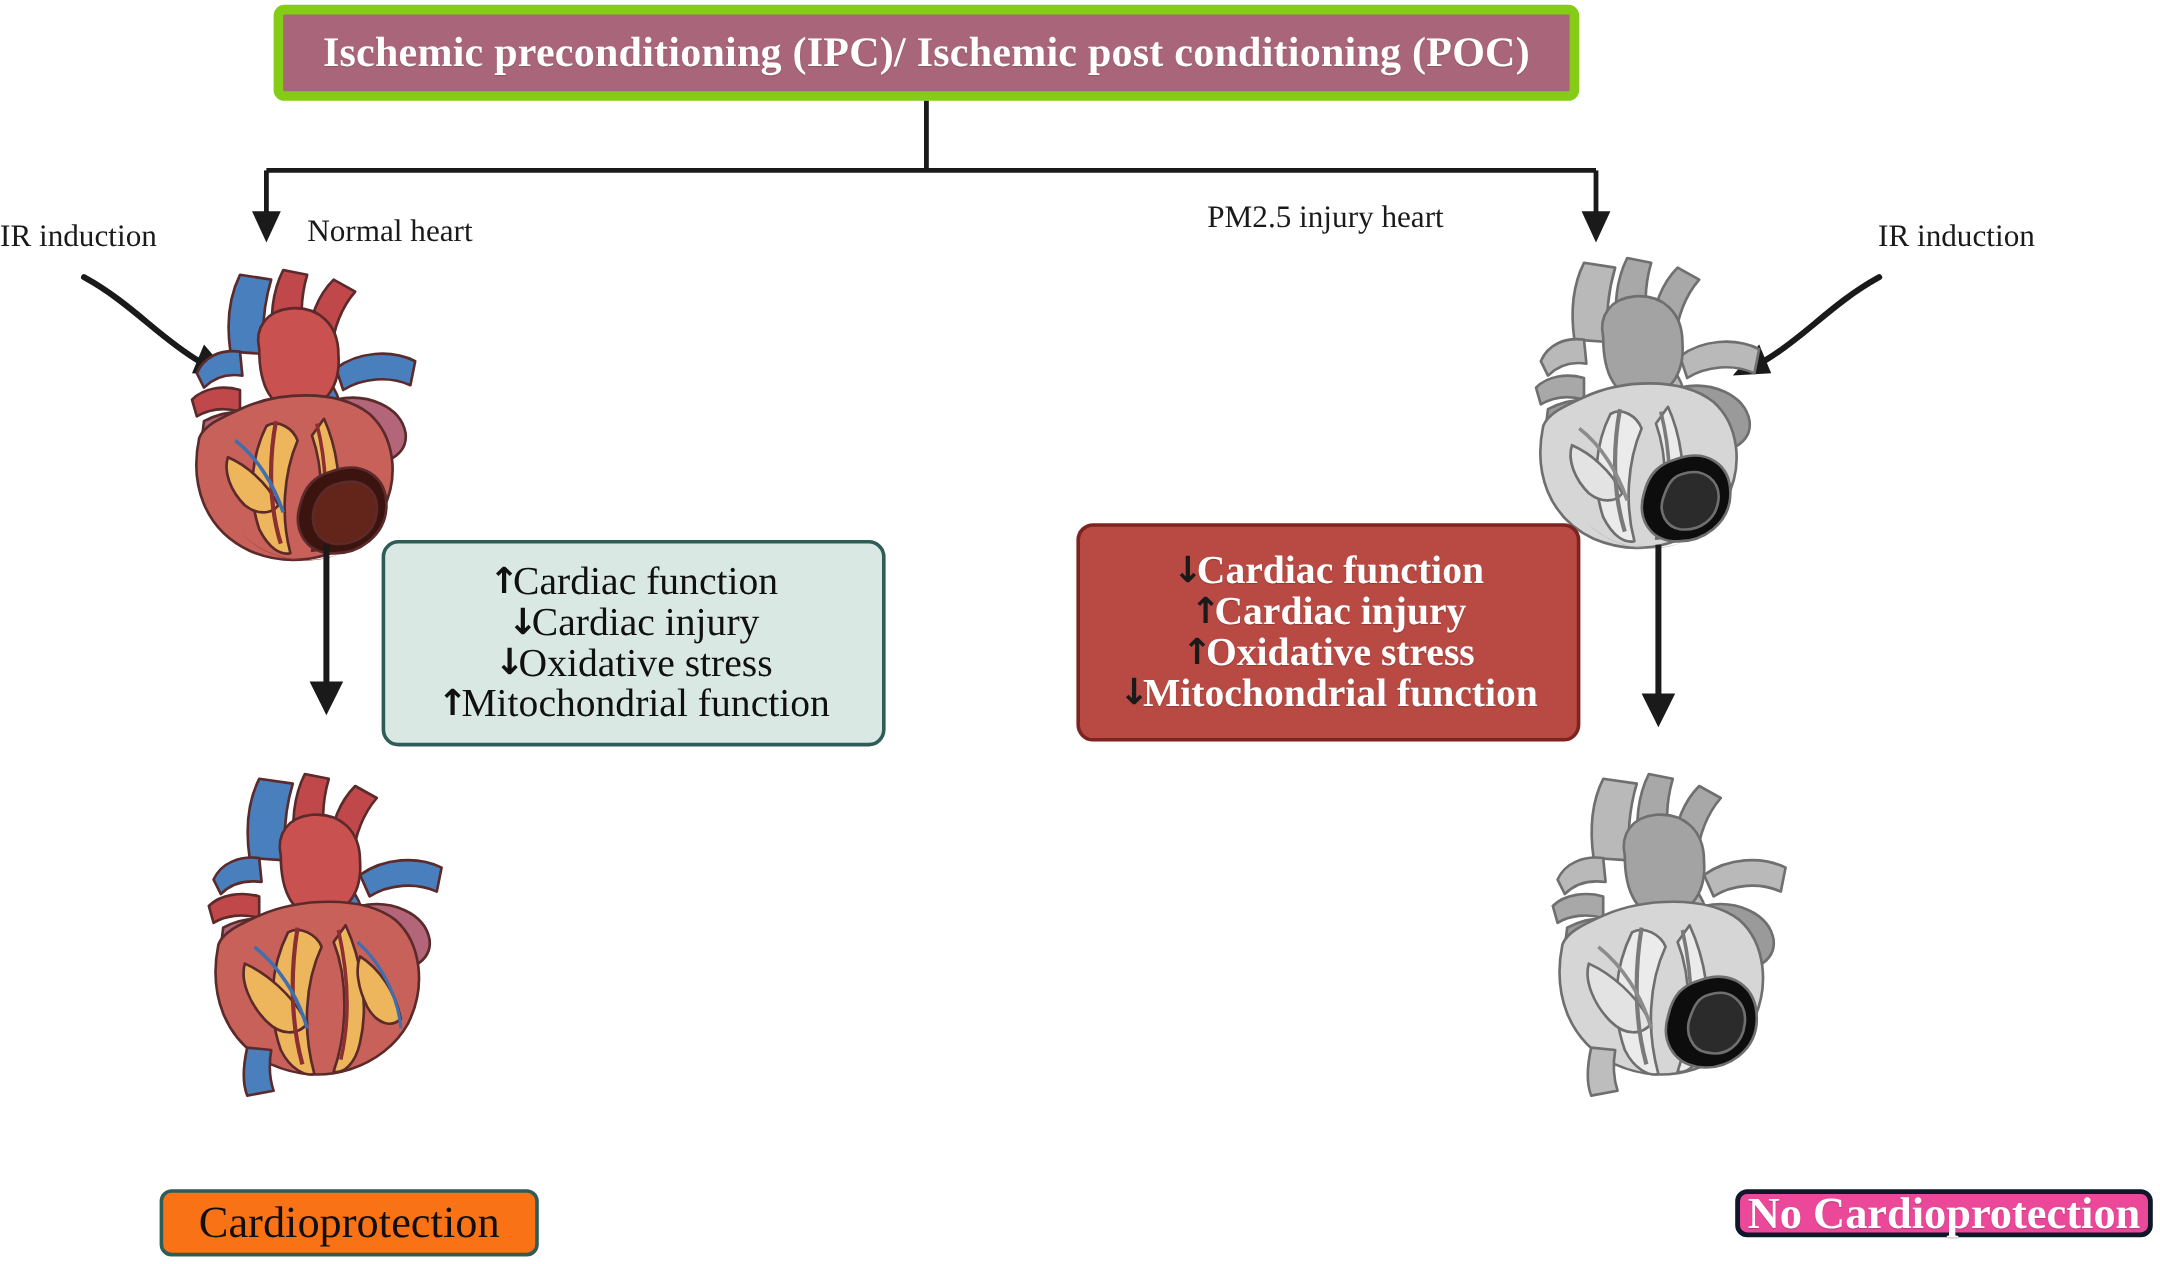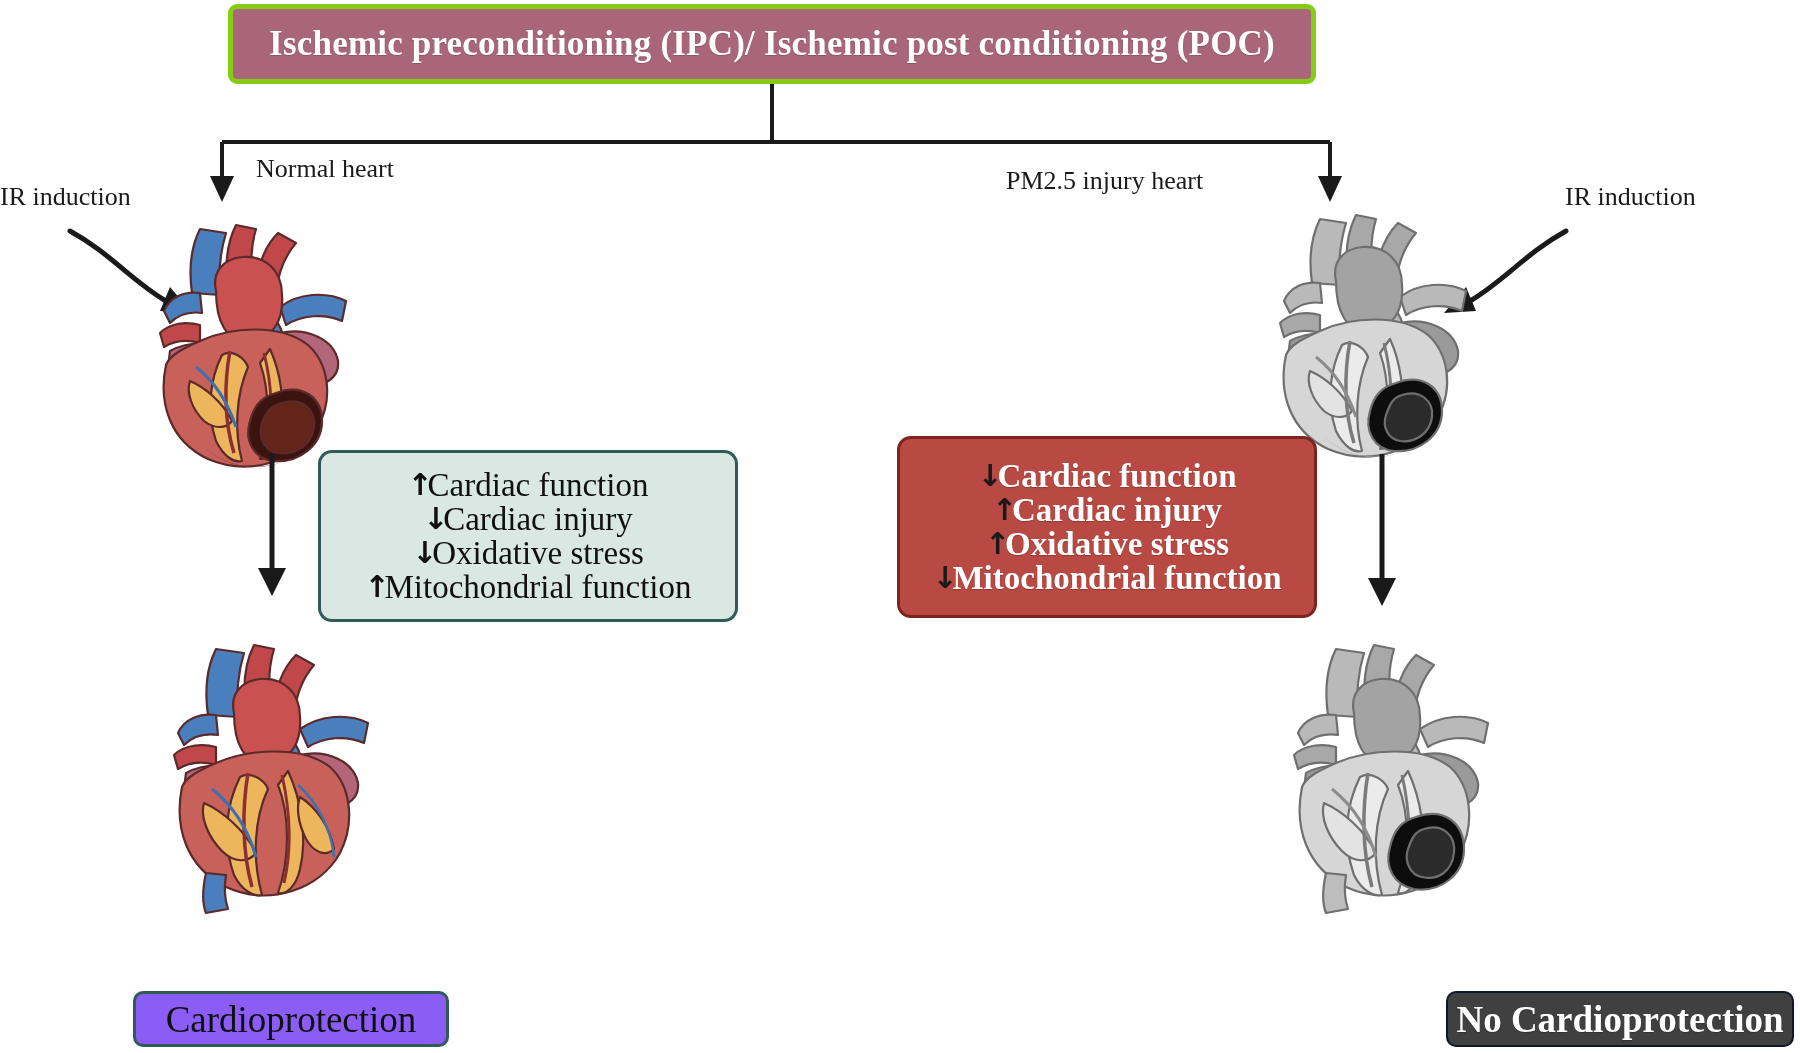--- a/index.html
+++ b/index.html
@@ -17,21 +17,21 @@
     background: #ffffff;
     overflow: hidden;
   }
   .abs { position: absolute; }
 
   
   #title-box {
     left: 228px; top: 4px;
     width: 1088px; height: 80px;
     background: #a9667a;
-    border: 5px solid #84cc16;
+    border: 8px solid #84cc16;
     border-radius: 9px;
     box-sizing: border-box;
     display: flex;
     align-items: center;
     justify-content: center;
   }
   #title-text {
     color: #ffffff;
     font-size: 35px;
     font-weight: 700;
@@ -97,30 +97,30 @@
     box-sizing: border-box;
     border-radius: 10px;
     display: flex;
     align-items: center;
     justify-content: center;
     white-space: nowrap;
   }
   #outcome-left {
     left: 133px; top: 991px;
     width: 316px; height: 56px;
-    background: #8b5cf6;
+    background: #f97316;
     border: 3px solid #2f5c56;
     color: #101010;
     font-size: 37px;
   }
   #outcome-right {
     left: 1446px; top: 991px;
-    width: 348px; height: 56px;
-    background: #404040;
-    border: 2px solid #0f172a;
+    width: 348px; height: 40px;
+    background: #ec4899;
+    border: 4px solid #0f172a;
     color: #ffffff;
     font-size: 37px;
     font-weight: 700;
     text-shadow: 0 1px 1px rgba(0,0,0,.22);
   }
 
   svg { display: block; overflow: visible; }
 </style>
 </head>
 <body>
@@ -135,21 +135,21 @@
     <g stroke="#1a1a1a" stroke-width="4" fill="none">
       <line x1="772" y1="4" x2="772" y2="62"></line>
       <line x1="222" y1="62" x2="1330" y2="62"></line>
       <line x1="222" y1="62" x2="222" y2="100"></line>
       <line x1="1330" y1="62" x2="1330" y2="100"></line>
     </g>
     <polygon points="222,122 210,96 234,96" fill="#1a1a1a"></polygon>
     <polygon points="1330,122 1318,96 1342,96" fill="#1a1a1a"></polygon>
   </svg>
 
-  <div class="abs plain-label" style="left:256px; top:154px;">Normal heart</div>
+  <div class="abs plain-label" style="left:256px; top:178px;">Normal heart</div>
 
   <div class="abs plain-label" style="left:1006px; top:166px;">PM2.5 injury heart</div>
 
   <div class="abs plain-label" style="left:0px; top:182px;">IR induction</div>
 
   <svg class="abs" style="left:60px; top:225px; width:180px; height:100px;" viewBox="0 0 180 100">
     <path d="M 10 6 C 50 28, 72 56, 106 76" stroke="#1a1a1a" stroke-width="5" fill="none" stroke-linecap="round"></path>
     <polygon points="132,88 100,86 110,62" fill="#1a1a1a"></polygon>
   </svg>
 

